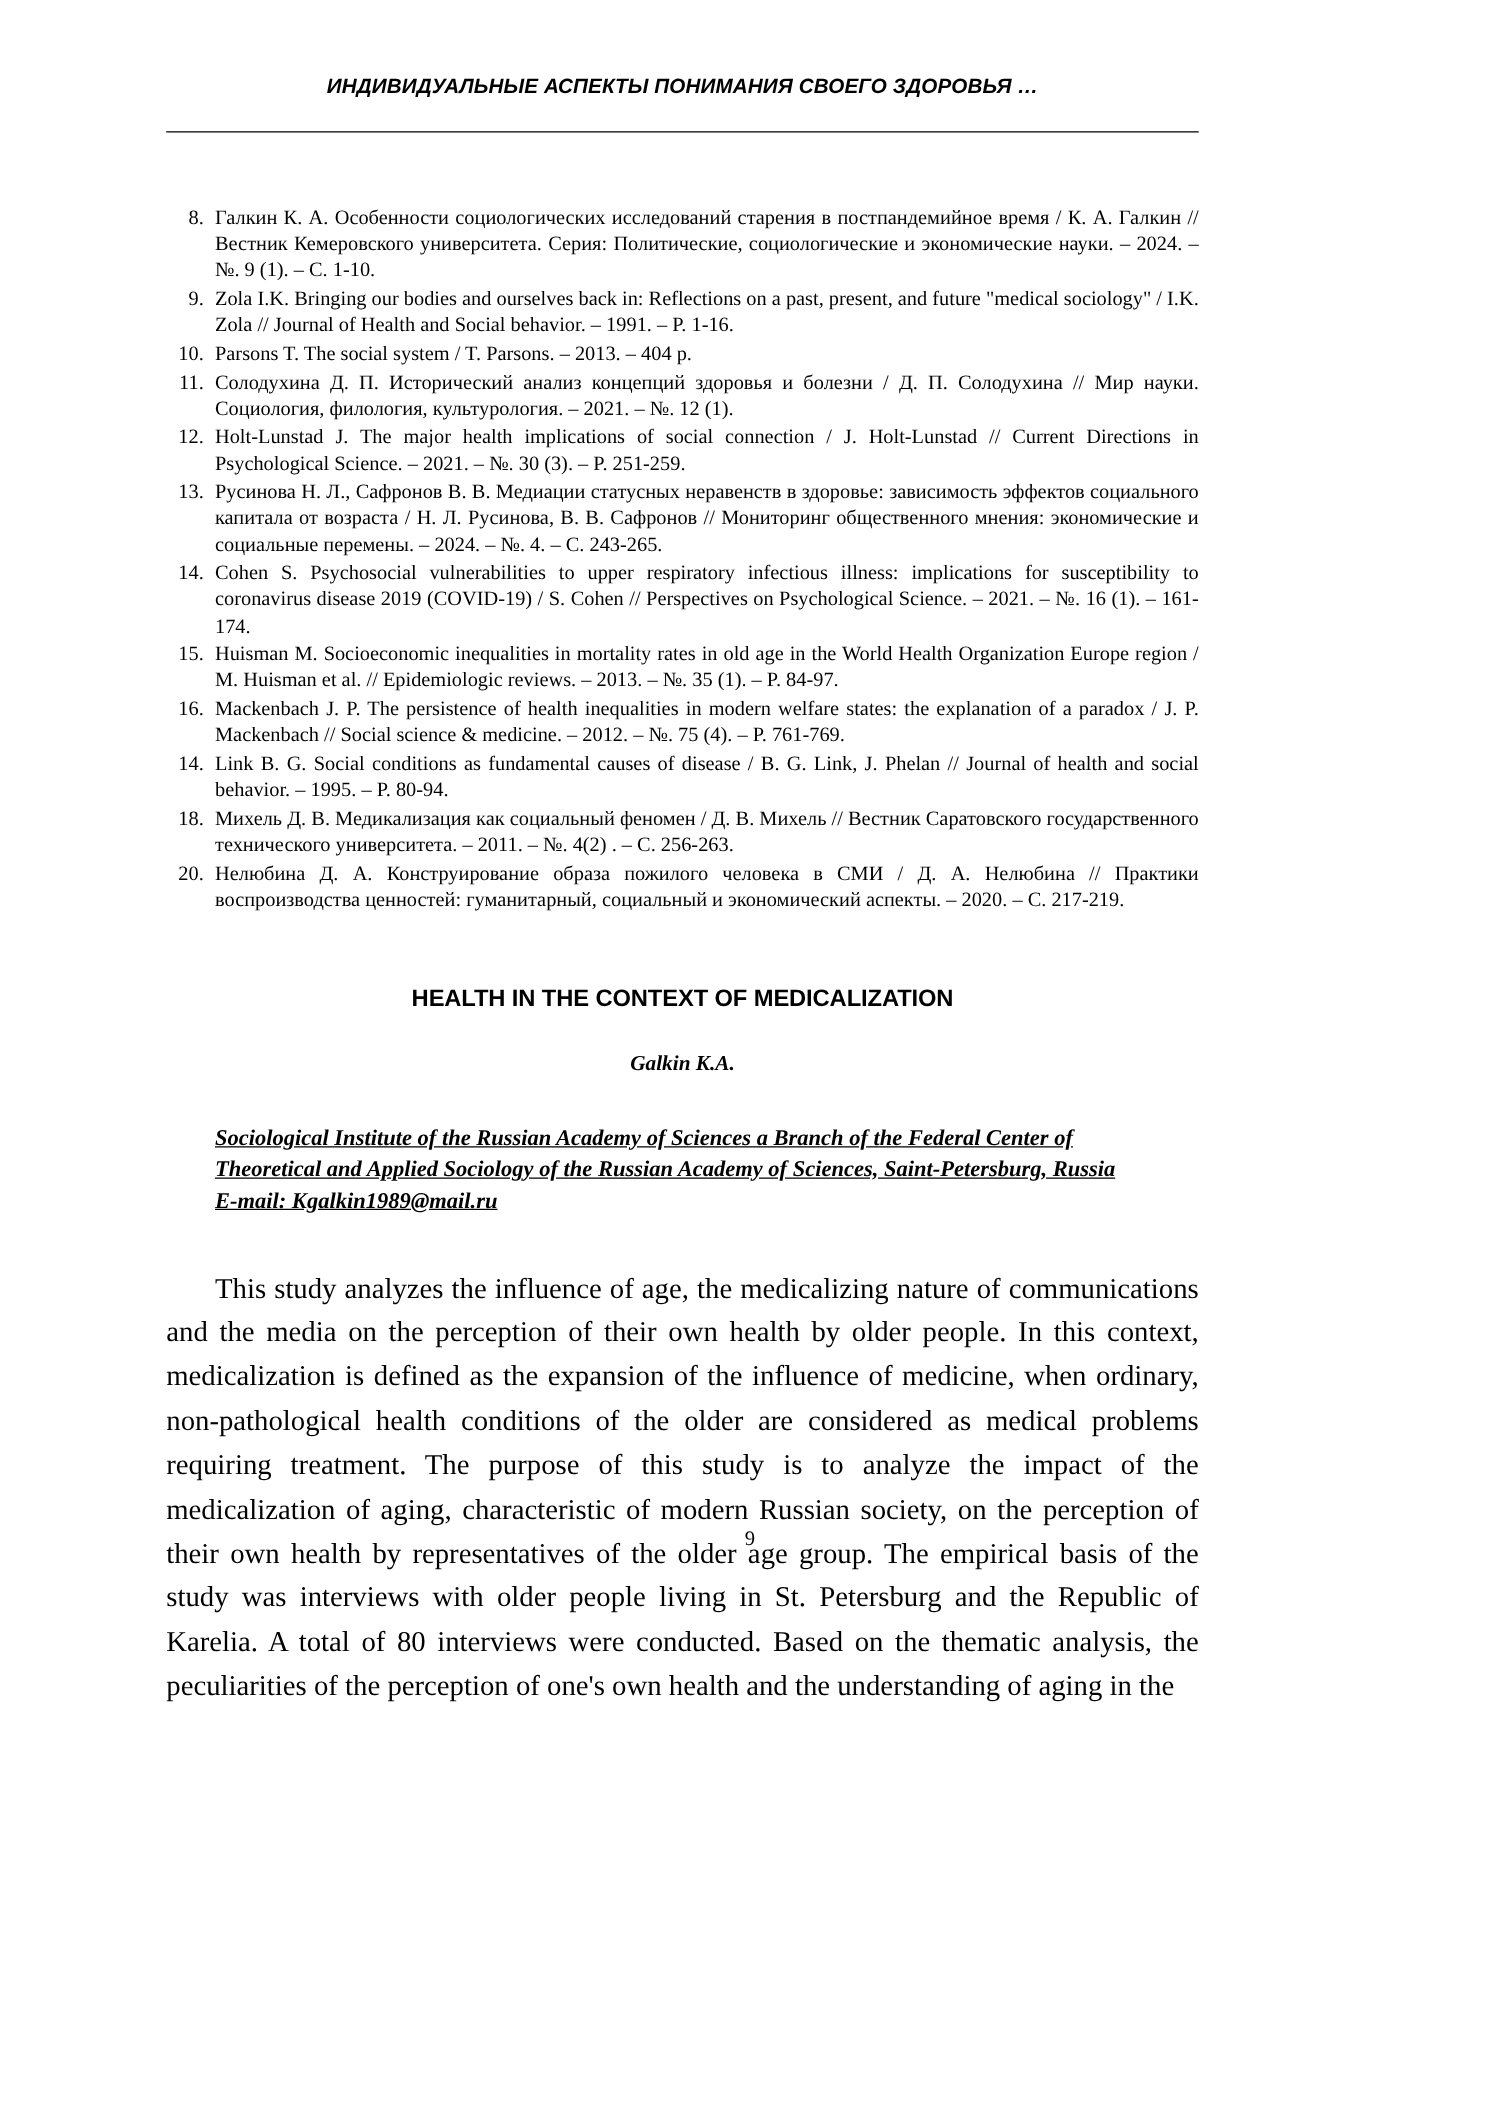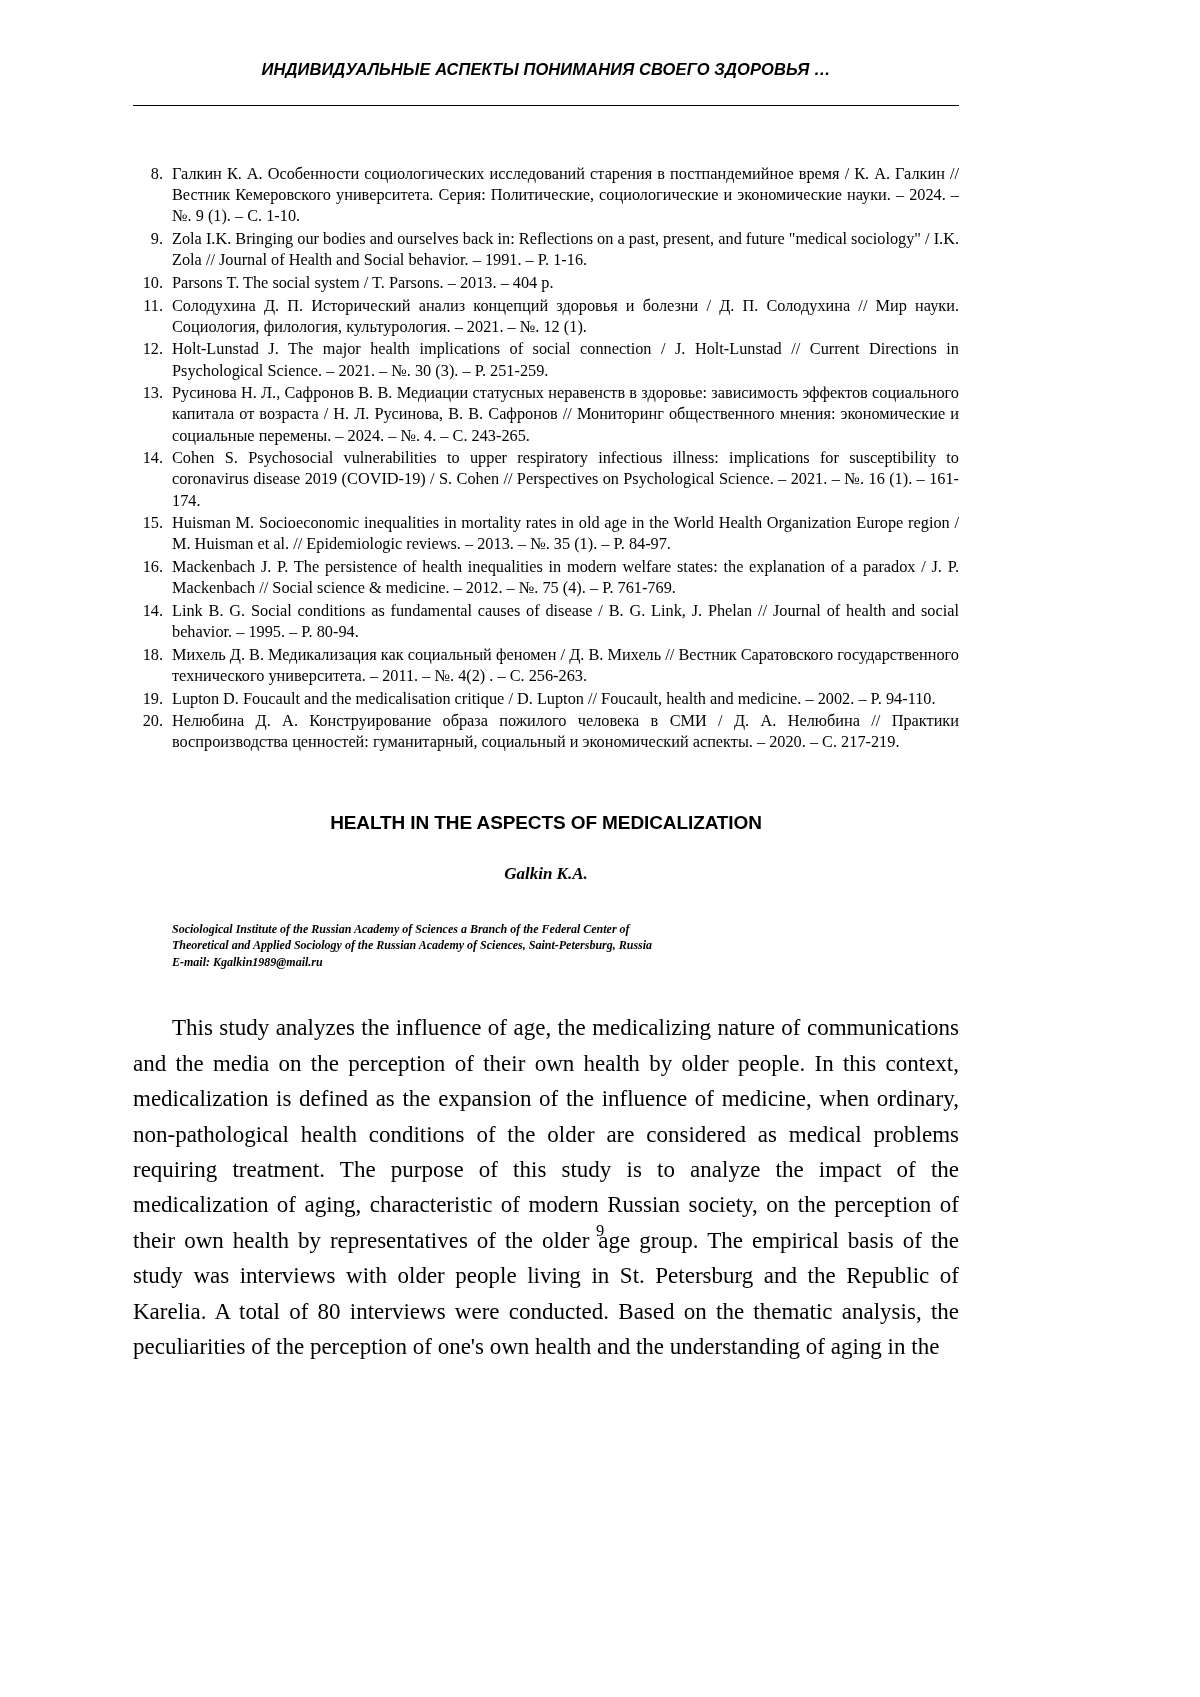--- a/index.html
+++ b/index.html
@@ -84,22 +84,23 @@
     font-weight: bold;
     font-style: italic;
     font-size: 17px;
   }
   .affiliation {
     margin-top: 37px;
     margin-left: 39px;
     margin-right: 60px;
     font-weight: bold;
     font-style: italic;
-    font-size: 12px;
+    font-size: 18px;
     line-height: 1.38;
+    text-decoration: underline;
   }
   .abstract {
     margin-top: 40px;
     font-size: 23px;
     line-height: 1.54;
     text-align: justify;
     text-justify: inter-word;
     text-indent: 39px;
     font-family: Liberation Serif, serif;
   }
@@ -172,34 +173,30 @@
       <div class="ref-item">
         <div class="ref-num">14.</div>
         <div class="ref-text">Link B. G. Social conditions as fundamental causes of disease / B. G. Link, J. Phelan // Journal of health and social behavior. – 1995. – P. 80-94.</div>
       </div>
 
       <div class="ref-item">
         <div class="ref-num">18.</div>
         <div class="ref-text">Михель Д. В. Медикализация как социальный феномен / Д. В. Михель // Вестник Саратовского государственного технического университета. – 2011. – №. 4(2) . – С. 256-263.</div>
       </div>
 
-      <div class="ref-item">
-        <div class="ref-num">19.</div>
-        <div class="ref-text">Lupton D. Foucault and the medicalisation critique / D. Lupton // Foucault, health and medicine. – 2002. – P. 94-110.</div>
-      </div>
 
       <div class="ref-item">
         <div class="ref-num">20.</div>
         <div class="ref-text">Нелюбина Д. А. Конструирование образа пожилого человека в СМИ / Д. А. Нелюбина // Практики воспроизводства ценностей: гуманитарный, социальный и экономический аспекты. – 2020. – С. 217-219.</div>
       </div>
 
     </div>
 
     <div class="en-title">
-      <div>HEALTH IN THE ASPECTS OF MEDICALIZATION</div>
+      <div>HEALTH IN THE CONTEXT OF MEDICALIZATION</div>
     </div>
 
     <div class="en-author">Galkin K.A.</div>
 
     <div class="affiliation">
       <div>Sociological Institute of the Russian Academy of Sciences a Branch of the Federal Center of</div>
       <div>Theoretical and Applied Sociology of the Russian Academy of Sciences, Saint-Petersburg, Russia</div>
       <div>E-mail: Kgalkin1989@mail.ru</div>
     </div>
 

